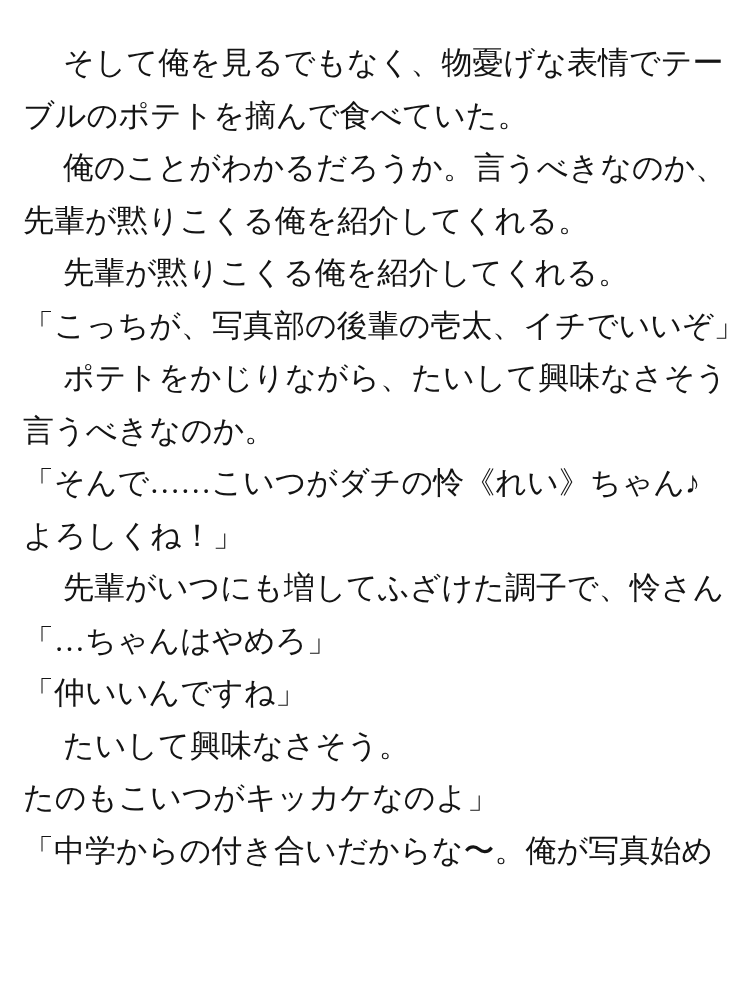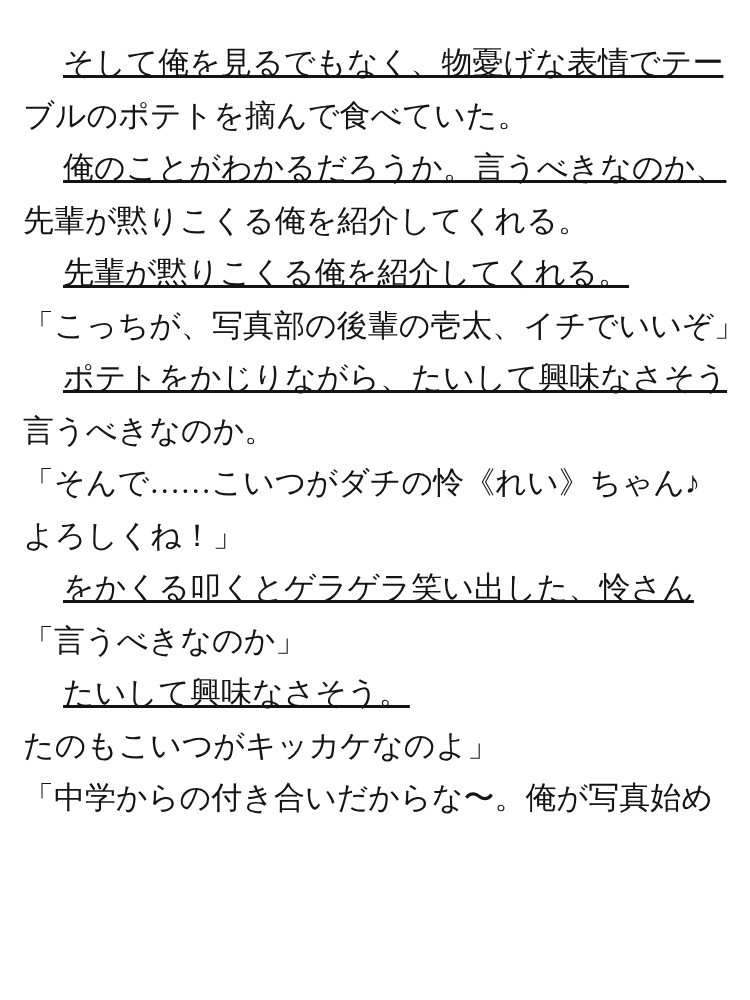--- a/index.html
+++ b/index.html
@@ -22,37 +22,37 @@
     font-size: 31px;
     line-height: 52.5px;
     color: #141414;
   }
   .line {
     white-space: nowrap;
     height: 52.5px;
   }
   .line.indent {
     text-indent: 40px;
-    text-decoration: underline;
   }
 </style>
 </head>
 <body>
 
 <div class="page">
   <div class="text-block">
       <div class="line indent">そして俺を見るでもなく、物憂げな表情でテー</div>
       <div class="line">ブルのポテトを摘んで食べていた。</div>
       <div class="line indent">俺のことがわかるだろうか。言うべきなのか、</div>
       <div class="line">先輩が黙りこくる俺を紹介してくれる。</div>
       <div class="line indent">先輩が黙りこくる俺を紹介してくれる。</div>
       <div class="line">「こっちが、写真部の後輩の壱太、イチでいいぞ」</div>
       <div class="line indent">ポテトをかじりながら、たいして興味なさそう</div>
       <div class="line">言うべきなのか。</div>
       <div class="line">「そんで……こいつがダチの怜《れい》ちゃん♪</div>
       <div class="line">よろしくね！」</div>
-      <div class="line indent">をかくる叩くとゲラゲラ笑い出した、怜さん</div>
-      <div class="line">「言うべきなのか」</div>
+      <div class="line indent">先輩がいつにも増してふざけた調子で、怜さん</div>
+      <div class="line">「…ちゃんはやめろ」</div>
+      <div class="line">「仲いいんですね」</div>
       <div class="line indent">たいして興味なさそう。</div>
       <div class="line">たのもこいつがキッカケなのよ」</div>
       <div class="line">「中学からの付き合いだからな〜。俺が写真始め</div>
     </div>
 </div>
 
 </body></html>

